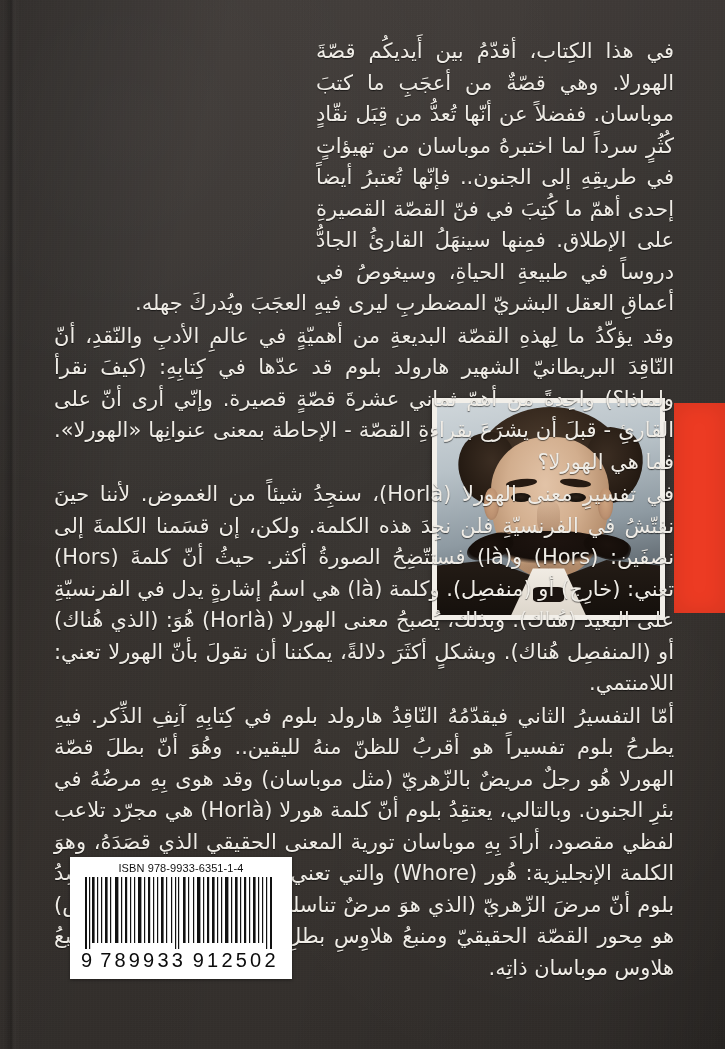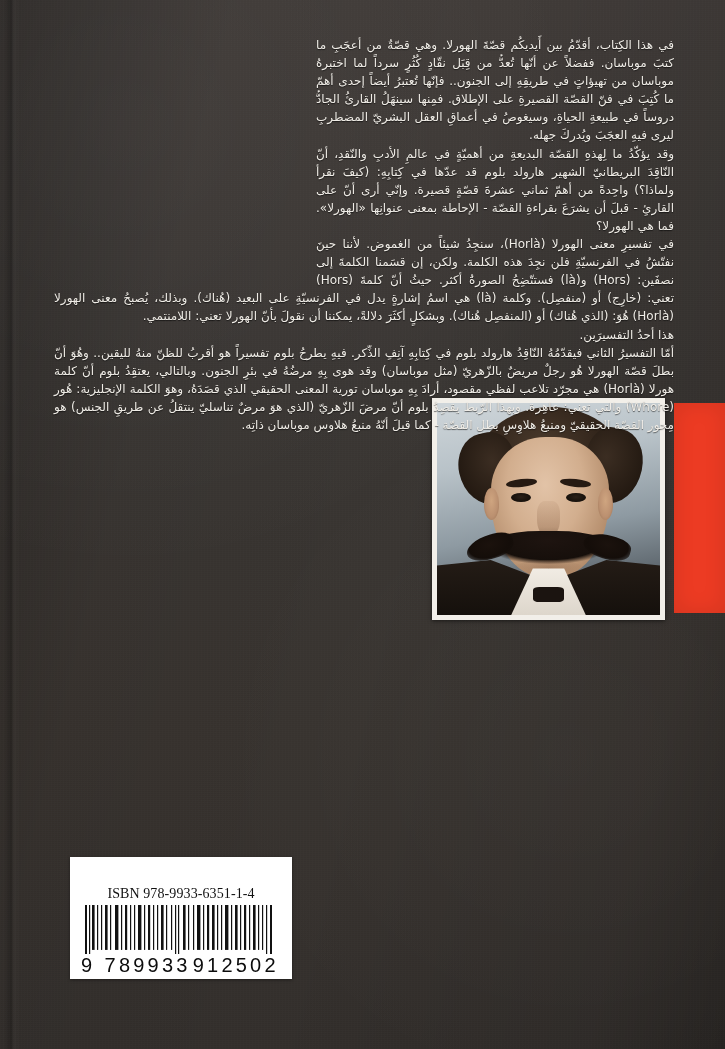--- a/index.html
+++ b/index.html
@@ -185,21 +185,21 @@
   }
 
   
   #body-text {
     position: absolute;
     left: 54px;
     top: 36px;
     width: 620px;
     color: #efece6;
     font-family: "DejaVu Sans", "Liberation Sans", sans-serif;
-    font-size: 12px;
+    font-size: 21px;
     line-height: 1.50;
     text-align: justify;
     text-align-last: right;
     direction: rtl;
     text-shadow: 0 1px 1px rgba(0,0,0,0.55);
   }
   #body-text p { margin: 0 0 0.05em 0; }
   #photo-wrap {
     float: left;
     width: 262px;
@@ -218,45 +218,44 @@
     background: #ffffff;
     box-sizing: border-box;
     padding: 5px 7px 4px 7px;
     display: flex;
     flex-direction: column;
     align-items: center;
     direction: ltr;
     box-shadow: 0 1px 3px rgba(0,0,0,0.4);
   }
   #isbn-text {
-    font-family: Liberation Serif, serif;
-    font-size: 14px;
+    font-family: Liberation Sans, sans-serif;
+    font-size: 11px;
     color: #111;
     letter-spacing: .1px;
     margin-bottom: 3px;
     white-space: nowrap;
-    margin-top: 24px;
   }
   #barcode-bars {
     width: 196px;
     height: 72px;
     display: block;
   }
   #barcode-digits {
     display: flex;
     align-items: flex-end;
     width: 200px;
     font-family: "Liberation Sans", sans-serif;
     font-size: 20px;
     color: #0c0c0c;
     margin-top: 1px;
     line-height: 1;
   }
   #barcode-digits .d-lead { margin-right: 8px; }
-  #barcode-digits .d-left { letter-spacing: 3.2px; flex: 1; text-align: right; }
+  #barcode-digits .d-left { letter-spacing: 3.2px; flex: 1; text-align: left; }
   #barcode-digits .d-right { letter-spacing: 3.2px; flex: 1; text-align: center; }
 </style>
 </head>
 <body>
 
 <div id="cover">
 
   <div id="grain"></div>
   <div id="spine-crease"></div>
 
@@ -281,21 +280,20 @@
     </div>
   </div>
 
   <div id="red-bar"></div>
 
   <div id="body-text">
     <div id="photo-wrap"></div>
     <p>في هذا الكِتاب، أقدّمُ بين أَيديكُم قصّةَ الهورلا. وهي قصّةٌ من أعجَبِ ما كتبَ موباسان. ففضلاً عن أنّها تُعدُّ من قِبَل نقّادٍ كُثُرٍ سرداً لما اختبرهُ موباسان من تهيؤاتٍ في طريقِهِ إلى الجنون.. فإنّها تُعتبرُ أيضاً إحدى أهمّ ما كُتِبَ في فنّ القصّة القصيرةِ على الإطلاق. فمِنها سينهَلُ القارئُ الجادُّ دروساً في طبيعةِ الحياةِ، وسيغوصُ في أعماقِ العقل البشريّ المضطربِ ليرى فيهِ العجَبَ ويُدركَ جهله.</p>
     <p>وقد يؤكّدُ ما لِهذهِ القصّة البديعةِ من أهميّةٍ في عالمِ الأدبِ والنّقدِ، أنّ النّاقِدَ البريطانيّ الشهير هارولد بلوم قد عدّها في كِتابِهِ: (كيفَ نقرأ ولماذا؟) واحِدةً من أهمّ ثماني عشرةَ قصّةٍ قصيرة. وإنّي أرى أنّ على القارئِ - قبلَ أن يشرَعَ بقراءةِ القصّة - الإحاطة بمعنى عنوانِها «الهورلا». فما هي الهورلا؟</p>
     <p>في تفسيرِ معنى الهورلا (Horlà)، سنجِدُ شيئاً من الغموض. لأننا حينَ نفتّشُ في الفرنسيّةِ فلن نجِدَ هذه الكلمة. ولكن، إن قسَمنا الكلمةَ إلى نصفَين: (Hors) و(là) فستتّضِحُ الصورةُ أكثر. حيثُ أنّ كلمةَ (Hors) تعني: (خارِج) أو (منفصِل). وكلمة (là) هي اسمُ إشارةٍ يدل في الفرنسيّةِ على البعيد (هُناك). وبذلك، يُصبحُ معنى الهورلا (Horlà) هُوَ: (الذي هُناك) أو (المنفصِل هُناك). وبشكلٍ أكثَرَ دلالةً، يمكننا أن نقولَ بأنّ الهورلا تعني: اللامنتمي.</p>
-    <p>هذا أحدُ التفسيرَين.</p>
     <p>أمّا التفسيرُ الثاني فيقدّمُهُ النّاقِدُ هارولد بلوم في كِتابِهِ آنِفِ الذِّكر. فيهِ يطرحُ بلوم تفسيراً هو أقربُ للظنّ منهُ لليقين.. وهُوَ أنّ بطلَ قصّة الهورلا هُو رجلٌ مريضٌ بالزّهريّ (مثل موباسان) وقد هوى بِهِ مرضُهُ في بئرِ الجنون. وبالتالي، يعتقِدُ بلوم أنّ كلمة هورلا (Horlà) هي مجرّد تلاعب لفظي مقصود، أرادَ بِهِ موباسان تورية المعنى الحقيقي الذي قصَدَهُ، وهوَ الكلمة الإنجليزية: هُور (Whore) والتي تعني: عاهِرة. وبهذا الرّبط يقصِدُ بلوم أنّ مرضَ الزّهريّ (الذي هوَ مرضٌ تناسليّ ينتقلُ عن طريقِ الجنس) هو مِحور القصّة الحقيقيّ ومنبعُ هلاوِسِ بطلِ القصّة - كما قيلَ أنّهُ منبعُ هلاوس موباسان ذاتِه.</p>
   </div>
 
   <div id="barcode-box">
     <div id="isbn-text">ISBN 978-9933-6351-1-4</div>
     <svg id="barcode-bars" viewBox="0 0 196 72" preserveAspectRatio="none">
       <g fill="#111111">
         <rect x="2" y="0" width="2" height="72"></rect>
         <rect x="6" y="0" width="1.2" height="72"></rect>
         <rect x="9" y="0" width="2.6" height="66"></rect>

